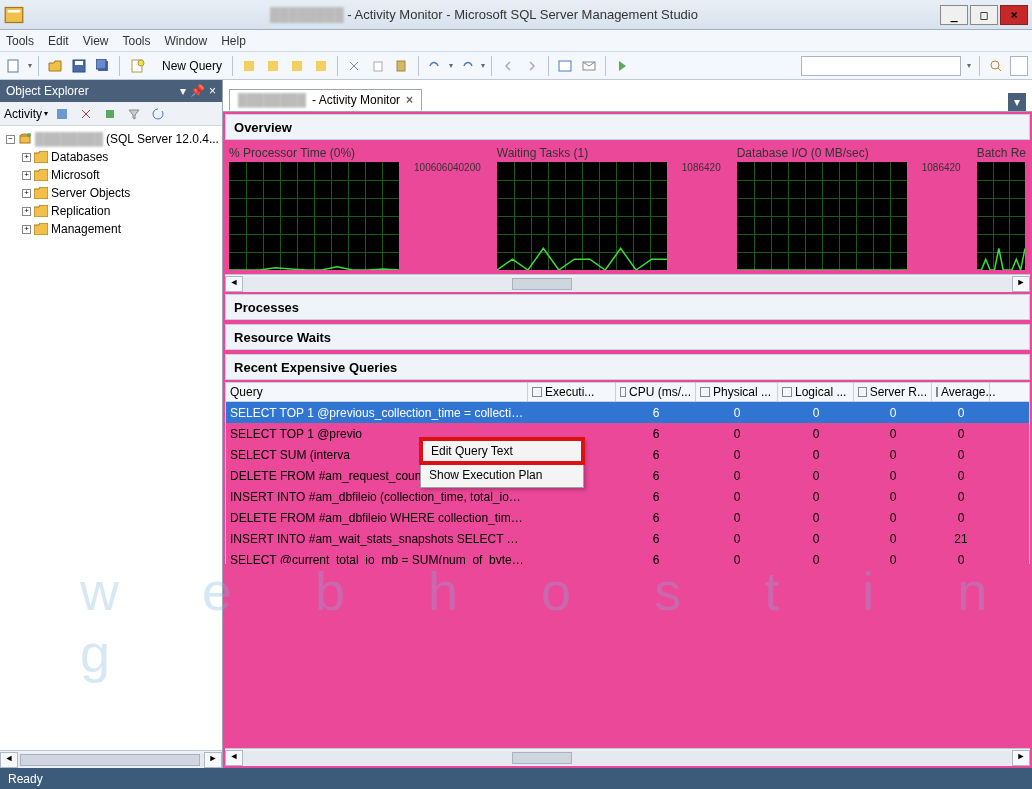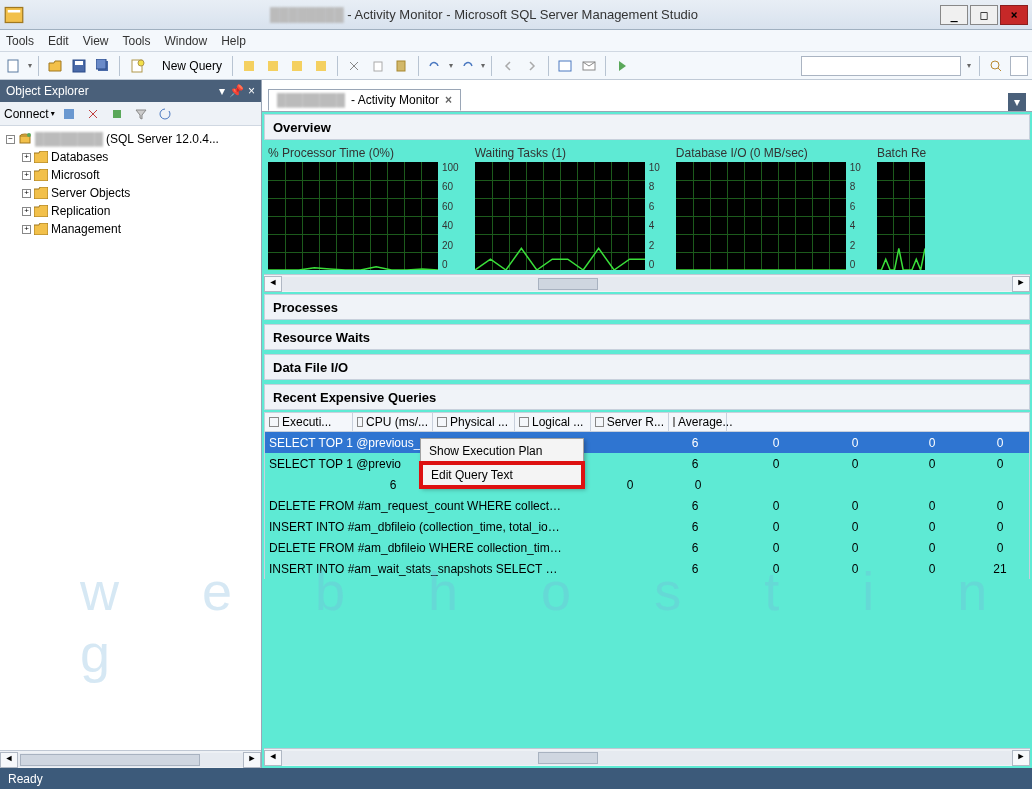--- a/index.html
+++ b/index.html
@@ -78,37 +78,37 @@
   .hscroll{height:18px;background:#eef1f5;border-top:1px solid #c0c8d4;display:flex;align-items:center;}
   .hscroll .arrow{width:18px;height:16px;border:1px solid #b0b8c4;background:#f6f8fb;text-align:center;font-size:9px;}
   .hscroll .track{flex:1;height:14px;background:#e6eaf0;position:relative;}
   .hscroll .thumb{position:absolute;height:12px;top:1px;background:#cfd6e0;border:1px solid #a8b2c0;}
   
   .rightpane{flex:1;display:flex;flex-direction:column;background:#fff;}
   .doc-tabbar{height:24px;background:#fff;display:flex;align-items:flex-end;padding-left:6px;border-bottom:1px solid #9aa6b6;margin-top:8px;}
   .doc-tab{height:22px;background:#fff;border:1px solid #9aa6b6;border-bottom:1px solid #fff;padding:0 8px;display:flex;align-items:center;gap:6px;font-size:12px;}
   .doc-tab .x{font-weight:bold;color:#666;}
   .doc-tabbar .drop{margin-left:auto;margin-right:6px;color:#fff;background:#4a607a;padding:0 6px;height:18px;display:flex;align-items:center;}
-  .am-body{flex:1;display:flex;flex-direction:column;overflow:hidden;background:#5eead4;}
+  .am-body{flex:1;display:flex;flex-direction:column;overflow:hidden;background:#ec4899;}
   .section-header{
     height:26px;background:#f0f3f8;border:1px solid #c8d0dc;
     display:flex;align-items:center;padding:0 8px;font-weight:bold;font-size:13px;
     margin:2px;
   }
   
   .overview-charts{display:flex;gap:16px;padding:4px 6px 4px 6px;overflow:hidden;}
   .chart{display:flex;flex-direction:column;}
   .chart-title{font-size:12px;color:#333;margin-bottom:2px;white-space:nowrap;}
   .chart-row{display:flex;align-items:stretch;}
   .chart-canvas{
     width:170px;height:108px;background:#000;position:relative;overflow:hidden;
   }
   .chart-canvas.narrow{width:48px;}
   .grid-h,.grid-v{position:absolute;background:#1c5a1c;}
-  .chart-yticks{display:flex;flex-direction:column;justify-content:space-between;font-size:10px;color:#333;padding-left:4px;}
+  .chart-yticks{display:flex;flex-direction:row;justify-content:space-between;font-size:10px;color:#333;padding-left:15px;}
   .spark{position:absolute;bottom:0;left:0;width:100%;}
   
   .query-table-wrap{flex:1;overflow:hidden;margin:0 2px;position:relative;}
   .qhead{display:flex;background:#f4f7fb;border:1px solid #c8d0dc;font-size:12px;}
   .qhead .col{border-right:1px solid #c8d0dc;padding:2px 4px;white-space:nowrap;display:flex;align-items:center;gap:3px;}
   .qbody{border:1px solid #c8d0dc;border-top:none;font-size:12px;}
   .qrow{display:flex;height:21px;align-items:center;}
   .qrow.sel{background:#2f75d1;color:#fff;}
   .qrow .cell{padding:0 4px;white-space:nowrap;overflow:hidden;text-overflow:ellipsis;}
   .col-query{width:302px;}
@@ -303,21 +303,21 @@
     <div class="panel-header">
       <span>Object Explorer</span>
       <div class="phicons">
         <span>▾</span>
         <span>📌</span>
         <span>×</span>
       </div>
     </div>
     <div class="connectbar">
       <div class="dd">
-        <span>Connect</span>
+        <span>Activity</span>
           <span style="font-size:8px">▾</span>
       </div>
       <div class="tbbtn">
           <svg viewBox="0 0 14 14">
             <rect x="2" y="2" width="10" height="10" fill="#6a98d0"></rect>
           </svg>
         </div>
       <div class="tbbtn">
           <svg viewBox="0 0 14 14">
             <path d="M3 3l8 8M11 3l-8 8" stroke="#c04040"></path>
@@ -528,25 +528,27 @@
       <div class="hscroll overview-hscroll">
         <div class="arrow">◄</div>
         <div class="track">
             <div class="thumb" style="left:35%;width:60px"></div>
           </div>
         <div class="arrow">►</div>
       </div>
 
       <div class="section-header">Processes</div>
       <div class="section-header">Resource Waits</div>
-      <div class="section-header">Data File I/O</div>
       <div class="section-header">Recent Expensive Queries</div>
 
       <div class="query-table-wrap">
         <div class="qhead">
+          <div class="col col-query">
+              <span>Query</span>
+            </div>
           <div class="col col-exec">
               <div class="funnel"></div>
               <span>Executi...</span>
             </div>
           <div class="col col-cpu">
               <div class="funnel"></div>
               <span>CPU (ms/...</span>
             </div>
           <div class="col col-phys">
               <div class="funnel"></div>
@@ -578,20 +580,21 @@
             <div class="qrow">
               <div class="cell col-query">SELECT TOP 1 @previo</div>
               <div class="cell col-exec"></div>
               <div class="cell col-cpu">6</div>
               <div class="cell col-phys">0</div>
               <div class="cell col-log1">0</div>
               <div class="cell col-log2">0</div>
               <div class="cell col-avg">0</div>
             </div>
             <div class="qrow">
+              <div class="cell col-query">SELECT    SUM (interva</div>
               <div class="cell col-exec"></div>
               <div class="cell col-cpu">6</div>
               <div class="cell col-phys">0</div>
               <div class="cell col-log1">0</div>
               <div class="cell col-log2">0</div>
               <div class="cell col-avg">0</div>
             </div>
             <div class="qrow">
               <div class="cell col-query">DELETE FROM #am_request_count WHERE collection_...</div>
               <div class="cell col-exec"></div>
@@ -647,19 +650,19 @@
         <div class="track">
             <div class="thumb" style="left:35%;width:60px"></div>
           </div>
         <div class="arrow">►</div>
       </div>
     </div>
   </div>
 </div>
 
 <div class="ctxmenu" id="ctxmenu">
+    <div class="ctxitem highlight">Edit Query Text</div>
     <div class="ctxitem">Show Execution Plan</div>
-    <div class="ctxitem highlight">Edit Query Text</div>
   </div>
 
 <div class="statusbar">
   <span>Ready</span>
 </div>
 
 </body></html>

